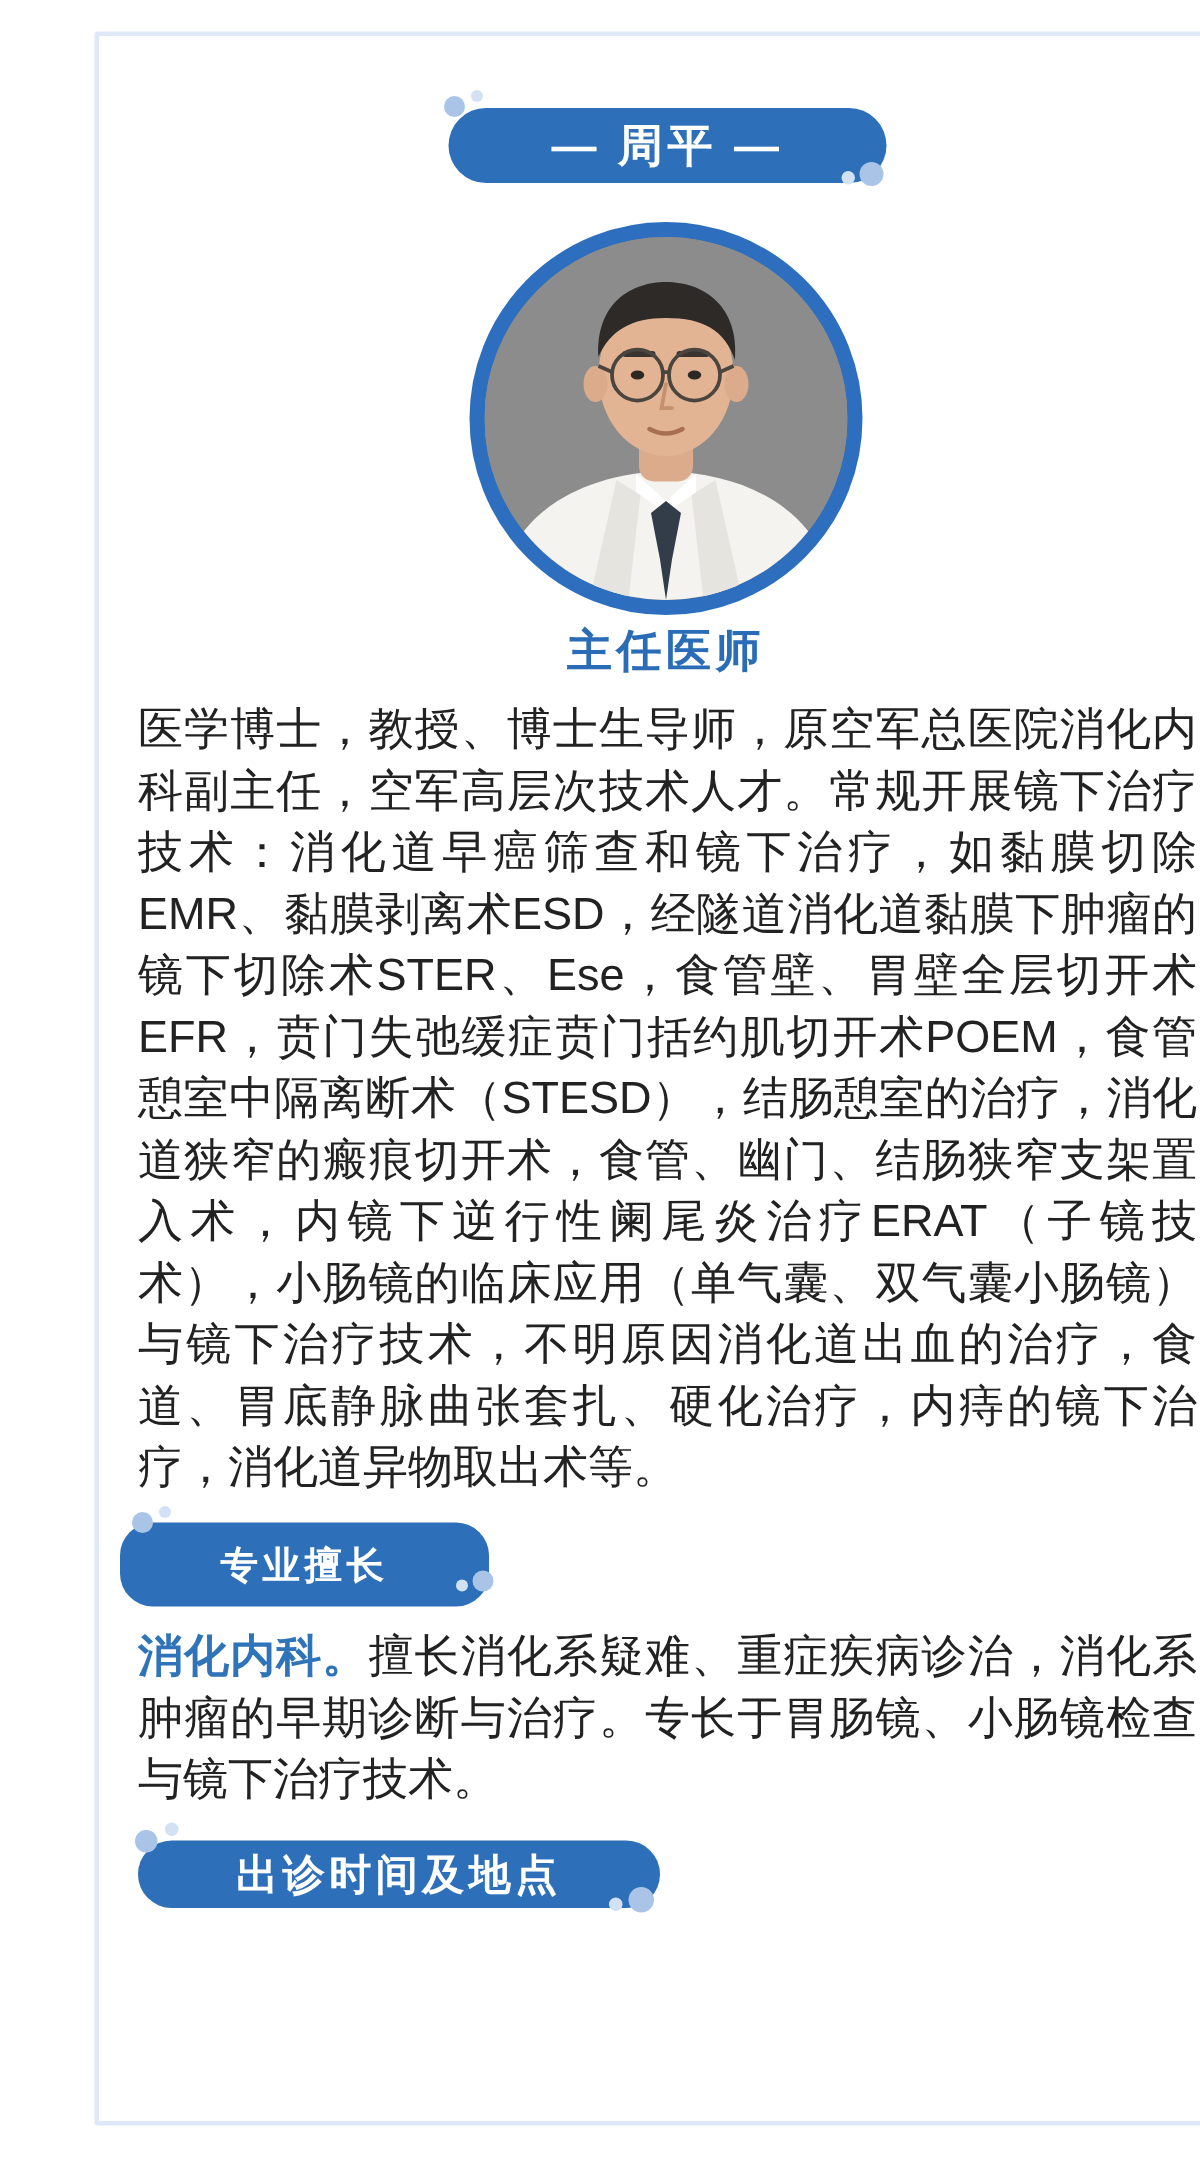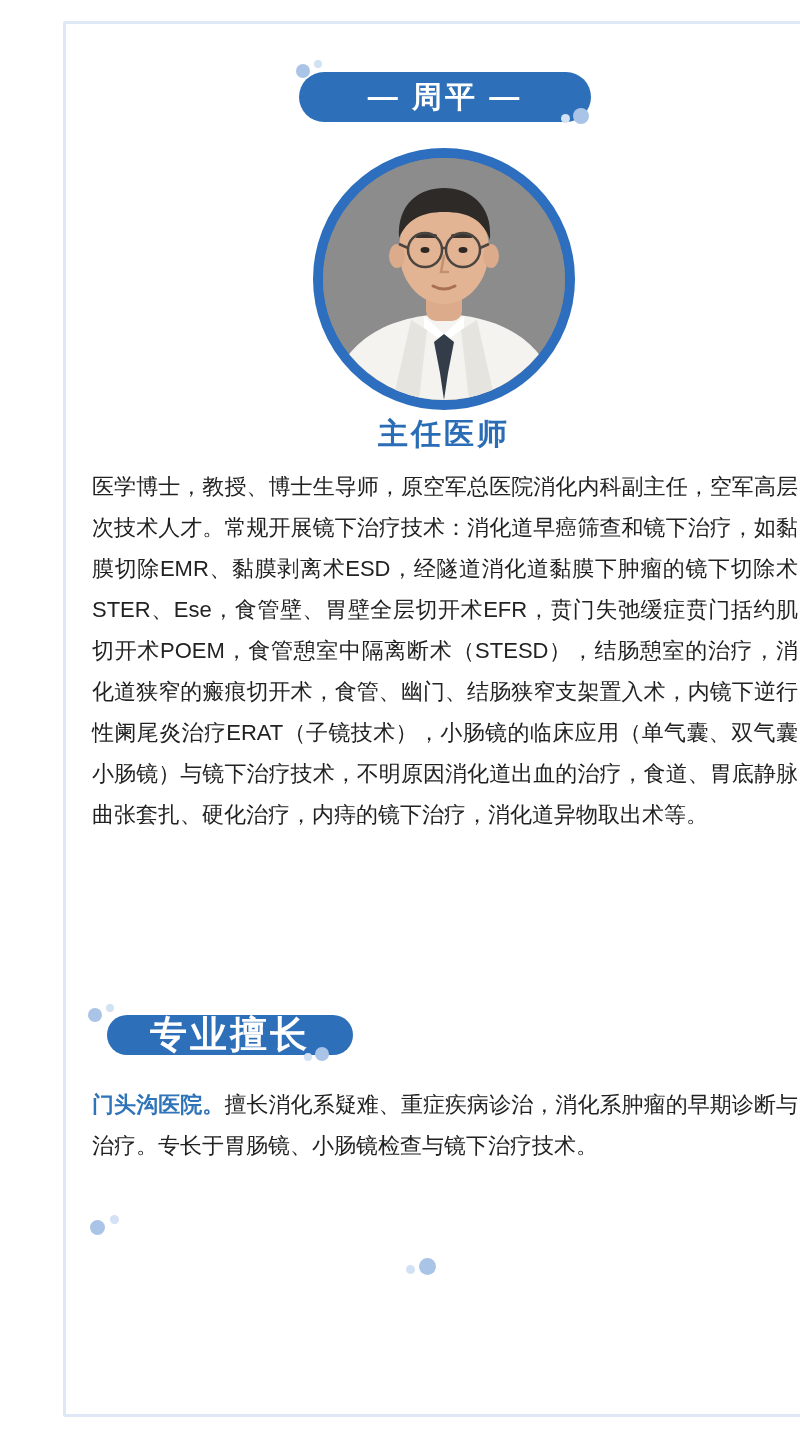--- a/index.html
+++ b/index.html
@@ -31,24 +31,24 @@
     justify-content: center;
     letter-spacing: 3px;
   }
   .name-badge {
     left: 255px; top: 72px;
     width: 292px; height: 50px;
     border-radius: 25px;
     font-size: 30px;
   }
   .badge-specialty {
-    left: 63px; top: 1015px;
-    width: 246px; height: 40px;
+    left: 36px; top: 1015px;
+    width: 246px; height: 56px;
     border-radius: 22px;
-    font-size: 37px;
+    font-size: 25px;
   }
   .badge-schedule {
     left: 48px; top: 1227px;
     width: 348px; height: 45px;
     border-radius: 23px;
     font-size: 28px;
   }
   
   .bubble {
     position: absolute;
@@ -75,21 +75,21 @@
     text-align: center;
     color: #2a6db6;
     font-size: 30px;
     font-weight: bold;
     letter-spacing: 3px;
   }
   .body-text {
     position: absolute;
     left: 48px;
     width: 706px;
-    font-size: 22px;
+    font-size: 30px;
     line-height: 41px;
     color: #222222;
     text-align: justify;
     margin: 0;
   }
   .bio { top: 466px; }
   .specialty { top: 1084px; }
   .schedule { top: 1299px; }
   .lead-blue { color: #2f74b8; font-weight: bold; }
   .lead-bold { font-weight: bold; color: #111111; }
@@ -153,21 +153,24 @@
   <p class="body-text bio">医学博士，教授、博士生导师，原空军总医院消化内科副主任，空军高层次技术人才。常规开展镜下治疗技术：消化道早癌筛查和镜下治疗，如黏膜切除EMR、黏膜剥离术ESD，经隧道消化道黏膜下肿瘤的镜下切除术STER、Ese，食管壁、胃壁全层切开术EFR，贲门失弛缓症贲门括约肌切开术POEM，食管憩室中隔离断术（STESD），结肠憩室的治疗，消化道狭窄的瘢痕切开术，食管、幽门、结肠狭窄支架置入术，内镜下逆行性阑尾炎治疗ERAT（子镜技术），小肠镜的临床应用（单气囊、双气囊小肠镜）与镜下治疗技术，不明原因消化道出血的治疗，食道、胃底静脉曲张套扎、硬化治疗，内痔的镜下治疗，消化道异物取出术等。</p>
 
   <div class="badge badge-specialty">
     <span>专业擅长</span>
   </div>
   <span class="bubble md" style="left:44px;top:1008px;width:14px;height:14px;"></span>
   <span class="bubble sm" style="left:62px;top:1004px;width:8px;height:8px;"></span>
   <span class="bubble sm" style="left:260px;top:1053px;width:8px;height:8px;"></span>
   <span class="bubble md" style="left:271px;top:1047px;width:14px;height:14px;"></span>
 
-  <p class="body-text specialty"><span class="lead-blue">门头沟医院。</span><span>擅长消化系疑难、重症疾病诊治，消化系肿瘤的早期诊断与治疗。专长于胃肠镜、小肠镜检查与镜下治疗技术。</span></p>
+  <p class="body-text specialty"><span class="lead-blue">消化内科。</span><span>擅长消化系疑难、重症疾病诊治，消化系肿瘤的早期诊断与治疗。专长于胃肠镜、小肠镜检查与镜下治疗技术。</span></p>
 
+  <div class="badge badge-schedule">
+    <span>出诊时间及地点</span>
+  </div>
   <span class="bubble md" style="left:46px;top:1220px;width:15px;height:15px;"></span>
   <span class="bubble sm" style="left:66px;top:1215px;width:9px;height:9px;"></span>
   <span class="bubble sm" style="left:362px;top:1265px;width:9px;height:9px;"></span>
   <span class="bubble md" style="left:375px;top:1258px;width:17px;height:17px;"></span>
 
 
 </div>
 
 </body></html>

